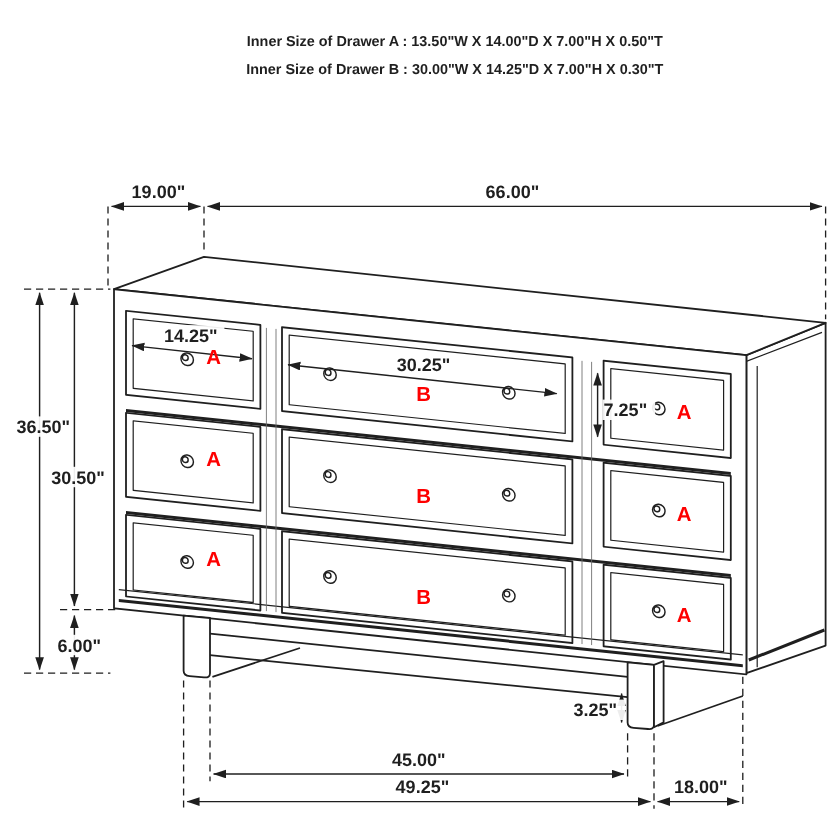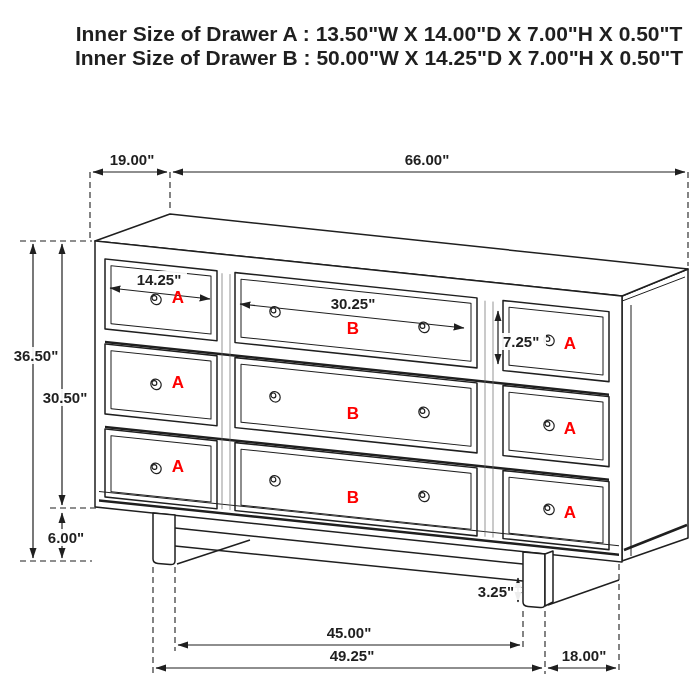--- a/index.html
+++ b/index.html
@@ -6,21 +6,21 @@
     --line:#1f1f1f;
     --accent-red:#fe0000;
     --cane-fill:#f2f1ee;
     --cane-line:#b7b5b0;
     --bg:#ffffff;
   }
   html,body{margin:0;padding:0;background:var(--bg);}
   #stage{position:relative;width:700px;height:700px;background:var(--bg);overflow:hidden;
          font-family:"Liberation Sans",sans-serif;}
   #header{position:absolute;top:22px;left:0;width:700px;padding-left:58px;box-sizing:border-box;
-          text-align:center;color:var(--line);font-weight:bold;font-size:21px;line-height:24px;}
+          text-align:center;color:var(--line);font-weight:bold;font-size:12px;line-height:24px;}
   svg{position:absolute;left:0;top:0;}
   .ln{stroke:var(--line);fill:none;stroke-width:1.5;stroke-linejoin:round;}
   .thin{stroke-width:1;}
   .heavy{stroke-width:2.5;}
   .face{fill:#fff;stroke:var(--line);stroke-width:1.5;stroke-linejoin:round;}
   .dim{stroke:var(--line);fill:none;stroke-width:1.2;}
   .dash{stroke:var(--line);fill:none;stroke-width:1.1;stroke-dasharray:6 4;}
   .mid{stroke:#6b6b6b;stroke-width:0.7;fill:none;}
   text{font-family:"Liberation Sans",sans-serif;font-weight:bold;fill:var(--line);font-size:15px;}
   .tc{text-anchor:middle;}
@@ -28,21 +28,21 @@
   .lblbg{fill:#fff;opacity:0.92;}
   .knob circle{fill:#fff;stroke:var(--line);stroke-width:1.2;}
 </style>
 </head>
 <body>
 
 <div id="stage">
 
   <div id="header">
     <div>Inner Size of Drawer A : 13.50"W X 14.00"D X 7.00"H X 0.50"T</div>
-    <div>Inner Size of Drawer B : 50.00"W X 14.25"D X 7.00"H X 0.50"T</div>
+    <div>Inner Size of Drawer B : 30.00"W X 14.25"D X 7.00"H X 0.30"T</div>
   </div>
 
   <svg width="700" height="700" viewBox="0 0 700 700">
     <defs>
       <marker id="ar" markerWidth="10" markerHeight="8" refX="8.6" refY="3" orient="auto-start-reverse">
         <path d="M0,0 L9,3 L0,6 Z" style="fill:var(--line)"></path>
       </marker>
       <pattern id="cane" patternUnits="userSpaceOnUse" width="5" height="5">
         <rect width="5" height="5" style="fill:var(--cane-fill)"></rect>
         <path d="M0,0.5 H5 M0,3 H5" style="stroke:var(--cane-line);stroke-width:0.8;fill:none"></path>

